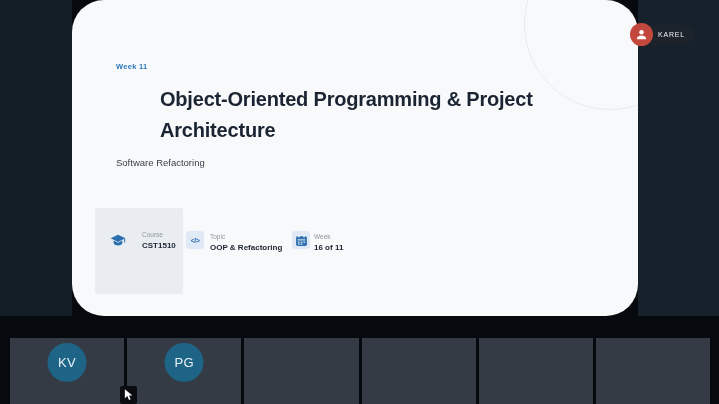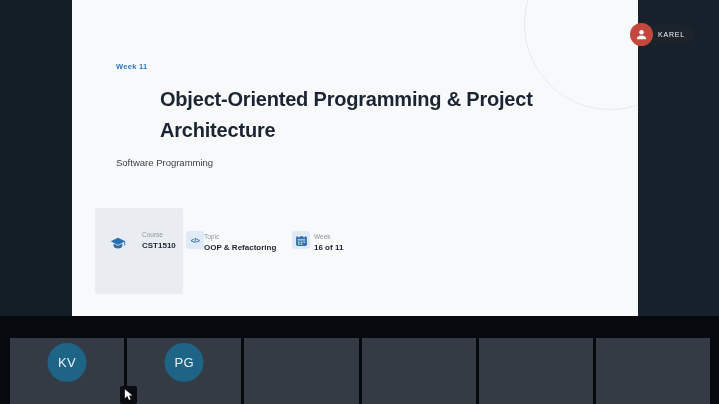--- a/index.html
+++ b/index.html
@@ -5,42 +5,42 @@
   html,body{margin:0;padding:0;background:#000;}
   *{box-sizing:border-box;font-family:"Liberation Sans",sans-serif;}
   .screen{position:relative;width:719px;height:404px;background:#06090d;overflow:hidden;}
 
   
   .stage{position:absolute;top:0;left:0;width:719px;height:316px;display:flex;}
   .stage-left{width:72px;height:100%;background:#131d26;}
   .stage-right{width:81px;height:100%;background:#17212b;}
 
   
-  .slide{position:relative;width:566px;height:100%;background:#f8f9fa;overflow:hidden;}
+  .slide{position:relative;width:566px;height:100%;background:#f8f9fa;overflow:hidden;border-radius:32px;}
   .deco-circle{position:absolute;left:452px;top:-62px;width:172px;height:172px;
     border:1px solid #e7eaee;border-radius:50%;}
   .kicker{position:absolute;left:44px;top:62px;font-size:7.5px;font-weight:bold;
     color:#2d77b8;letter-spacing:.3px;}
   .slide-title{position:absolute;left:44px;top:84px;font-size:20px;font-weight:bold;
     color:#1b2432;line-height:31px;letter-spacing:-.2px;margin-left:44px;}
   .subtitle{position:absolute;left:44px;top:157px;font-size:9.5px;color:#3a414c;}
 
   .panel{position:absolute;left:23px;top:208px;width:88px;height:86px;background:#e9edf1;border-radius:2px;}
 
   .info-item{position:absolute;top:231px;display:flex;align-items:flex-start;}
-  .info-item.i1{left:38px;align-items:flex-end;}
+  .info-item.i1{left:38px;}
   .info-item.i2{left:114px;}
   .info-item.i3{left:220px;}
   .icon-square{width:18px;height:18px;background:#e0eaf6;border-radius:3px;
     display:flex;align-items:center;justify-content:center;flex:0 0 auto;}
   .code-glyph{font-size:7px;font-weight:bold;color:#2d6fb0;letter-spacing:-.5px;}
   .cap-wrap{width:16px;height:14px;margin-top:2px;flex:0 0 auto;}
   .info-text{display:flex;flex-direction:column;}
   .i1 .info-text{margin-left:16px;}
-  .i2 .info-text{margin-left:0;margin-top:2px;}
+  .i2 .info-text{margin-left:6px;margin-top:2px;}
   .i3 .info-text{margin-left:4px;margin-top:2px;}
   .info-label{font-size:6.5px;color:#8f97a1;margin-bottom:3px;}
   .info-value{font-size:8px;font-weight:bold;color:#1b2432;}
 
   
   .presenter-badge{position:absolute;left:630px;top:23px;width:56px;height:23px;z-index:6;}
   .presenter-pill{position:absolute;left:11px;top:2px;height:19px;background:#1c232b;
     border-radius:10px;color:#f2f3f4;font-size:7px;letter-spacing:.8px;
     line-height:19px;padding:0 9px 0 17px;white-space:nowrap;}
   .presenter-avatar{position:absolute;left:0;top:0;width:23px;height:23px;border-radius:50%;
@@ -73,21 +73,21 @@
     <div class="slide">
       <div class="deco-circle"></div>
 
       <div class="kicker">Week 11</div>
 
       <div class="slide-title">
         <div>Object-Oriented Programming &amp; Project</div>
         <div>Architecture</div>
       </div>
 
-      <div class="subtitle">Software Programming</div>
+      <div class="subtitle">Software Refactoring</div>
 
       <div class="panel"></div>
 
       <div class="info-item i1">
         <span class="cap-wrap">
           <svg viewBox="0 0 24 20">
             <path d="M12 1 L23 6.5 L12 12 L1 6.5 Z" fill="#2a6fad"></path>
             <path d="M5.5 9.8 v4.2 c0 1.8 3 3.1 6.5 3.1 s6.5-1.3 6.5-3.1 v-4.2 l-6.5 3.2 Z" fill="#2a6fad"></path>
             <rect x="21.4" y="6.5" width="1.4" height="6.5" rx=".7" fill="#2a6fad"></rect>
           </svg>

